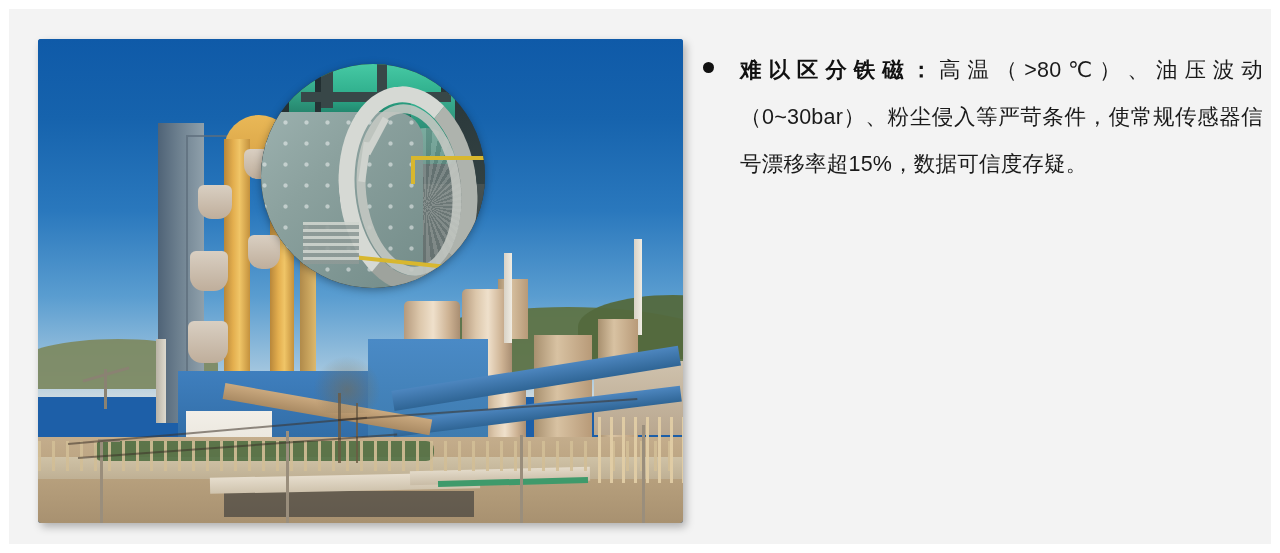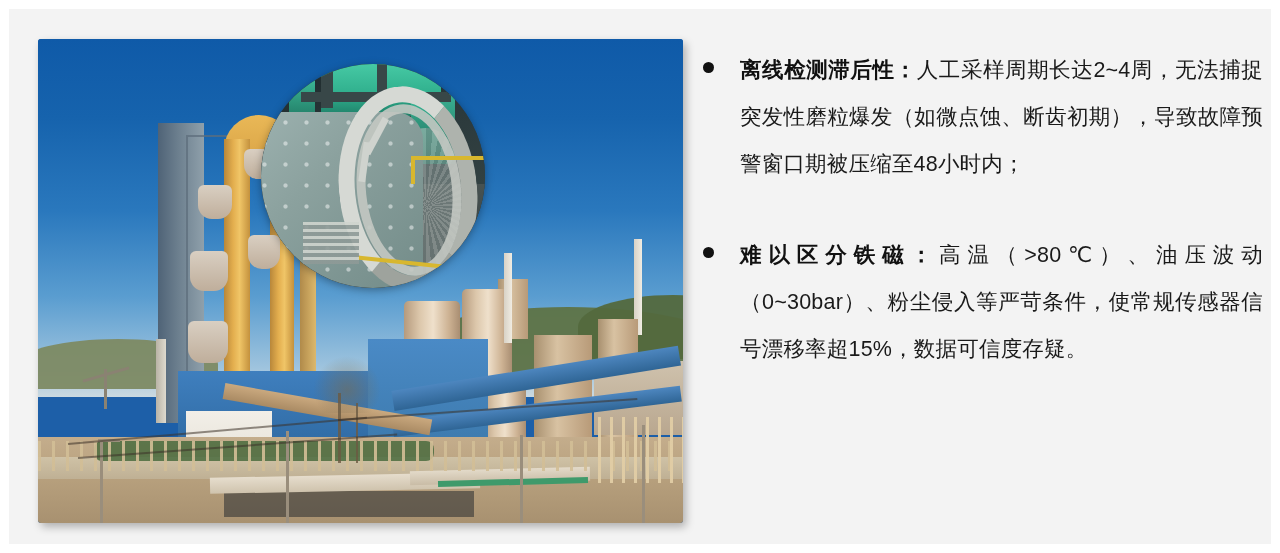--- a/index.html
+++ b/index.html
@@ -458,24 +458,20 @@
         <div class="mill-rail r2"></div>
         <div class="mill-rail r3"></div>
         <div class="mill-stair"></div>
       </div>
 
     </div>
   </div>
 
   <div id="bullets">
 
-    <div class="bullet-row">
-      <span class="bullet-dot"></span>
-      <p class="bullet-text"><span class="lead">离线检测滞后性：</span><span>人工采样周期长达2~4周，无法捕捉突发性磨粒爆发（如微点蚀、断齿初期），导致故障预警窗口期被压缩至48小时内；</span></p>
-    </div>
 
 
     <div class="bullet-row">
       <span class="bullet-dot"></span>
       <p class="bullet-text"><span class="lead">难以区分铁磁：</span><span>高温（&gt;80℃）、油压波动（0~30bar）、粉尘侵入等严苛条件，使常规传感器信号漂移率超15%，数据可信度存疑。</span></p>
     </div>
 
   </div>
 
 </div>

